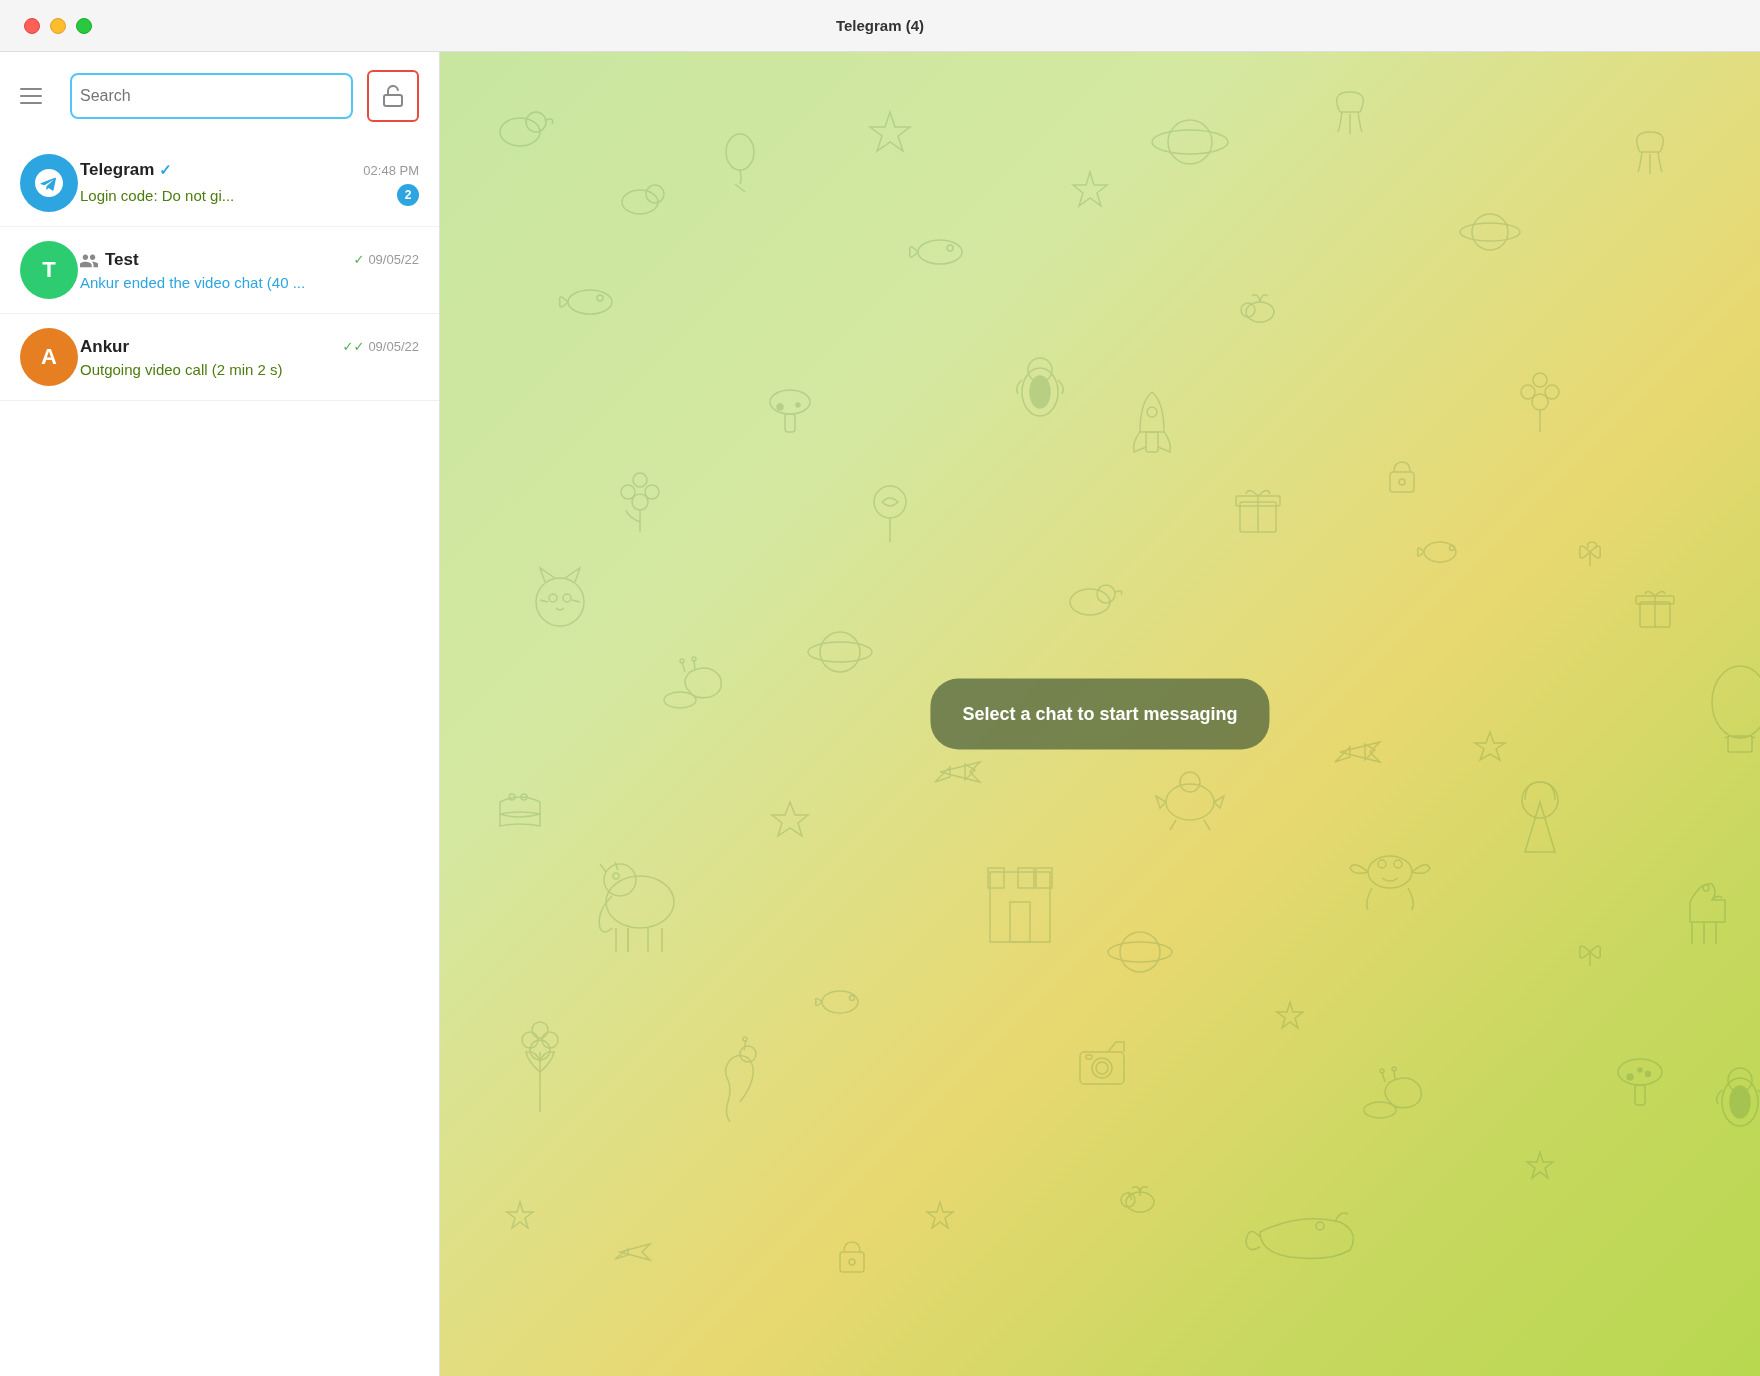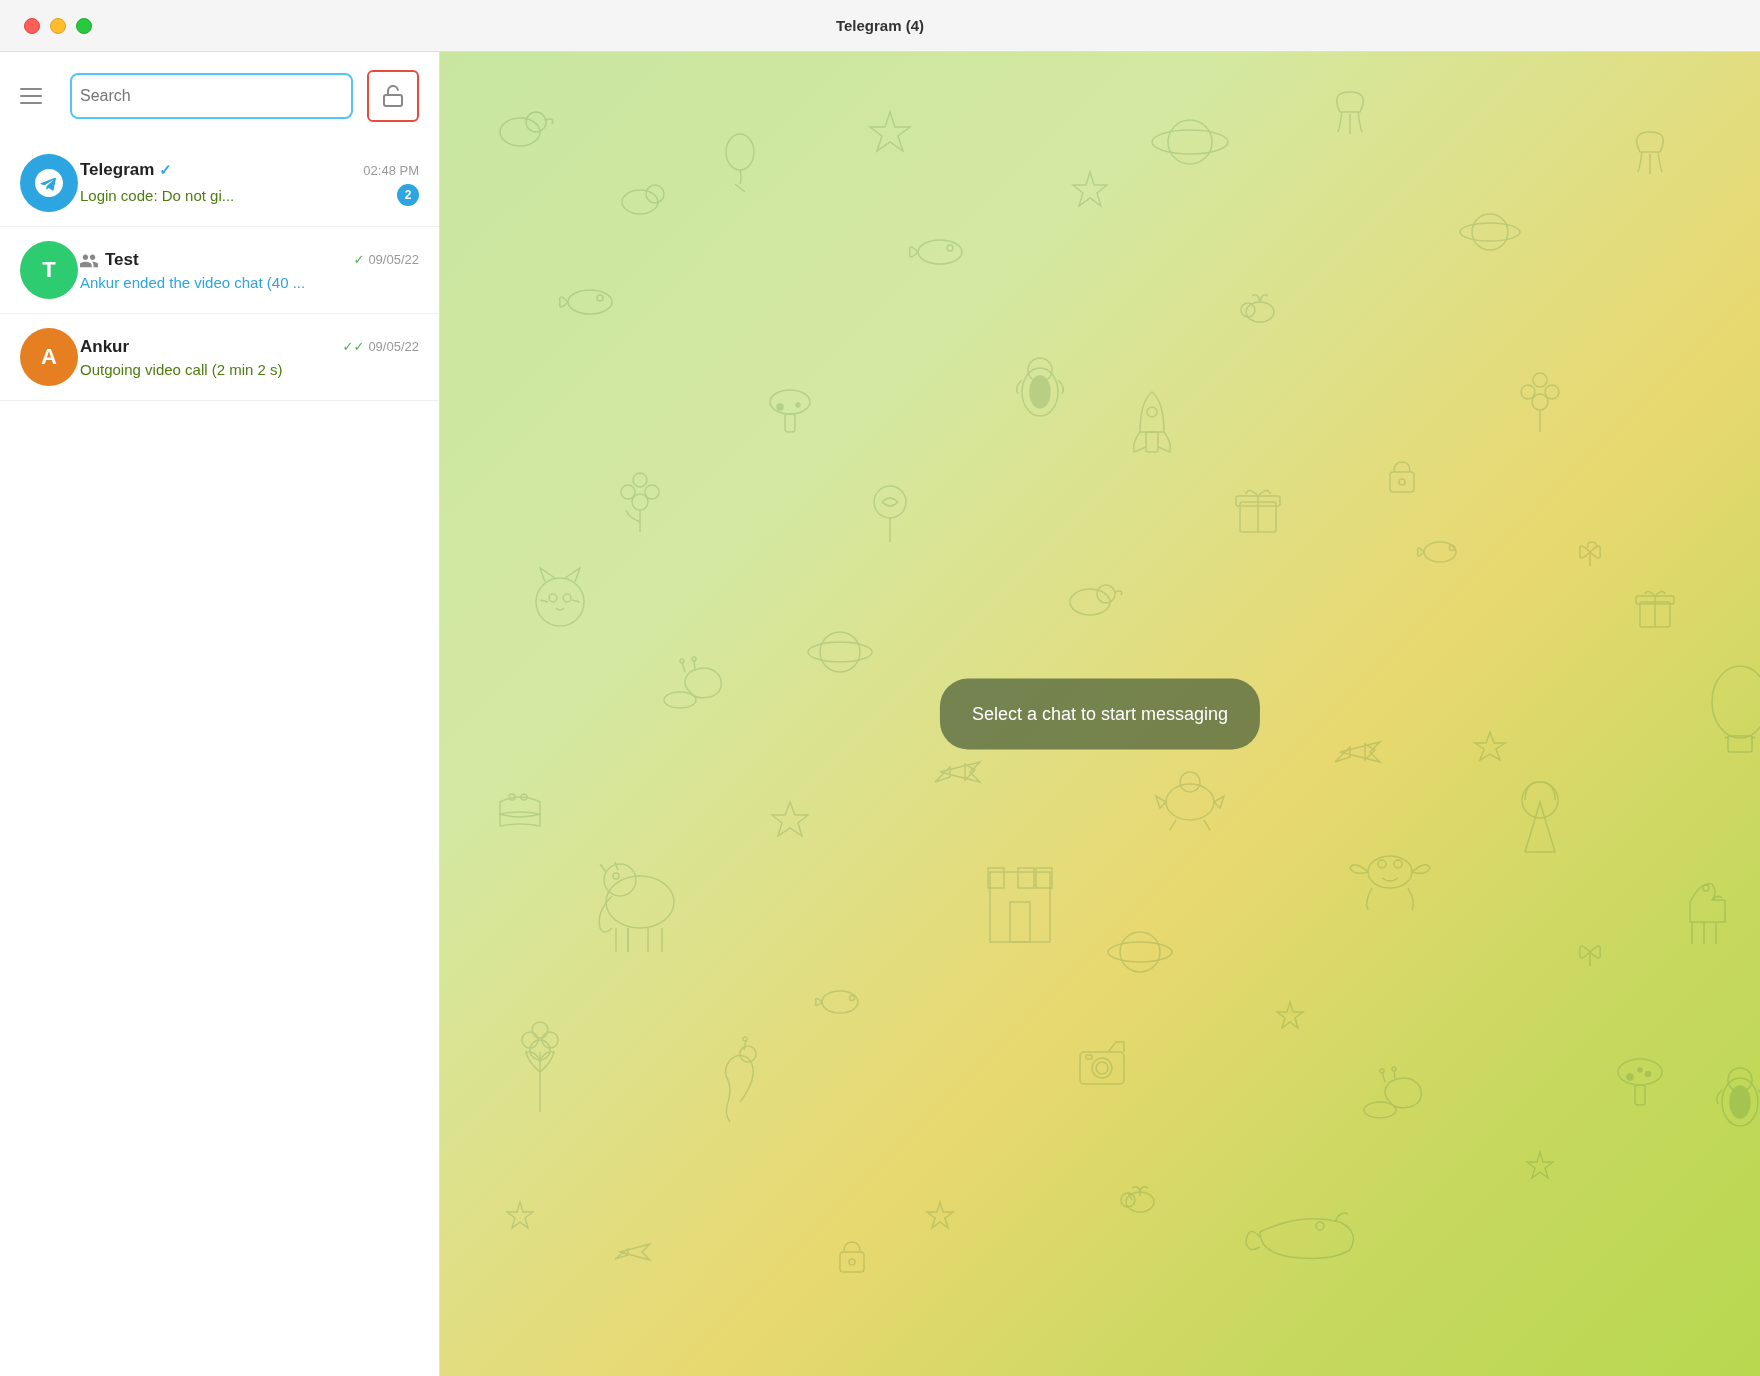--- a/index.html
+++ b/index.html
@@ -271,21 +271,21 @@
     .select-chat-message {
       position: absolute;
       top: 50%;
       left: 50%;
       transform: translate(-50%, -50%);
       background: rgba(80, 100, 60, 0.75);
       color: #fff;
       padding: 25px 32px;
       border-radius: 28px;
       font-size: 18px;
-      font-weight: 400;
+      font-weight: 700;
       white-space: nowrap;
     }
   </style>
 </head>
 <body>
 
 <div class="titlebar">
   <div class="titlebar-controls">
     <div class="traffic-light close"></div>
     <div class="traffic-light minimize"></div>

